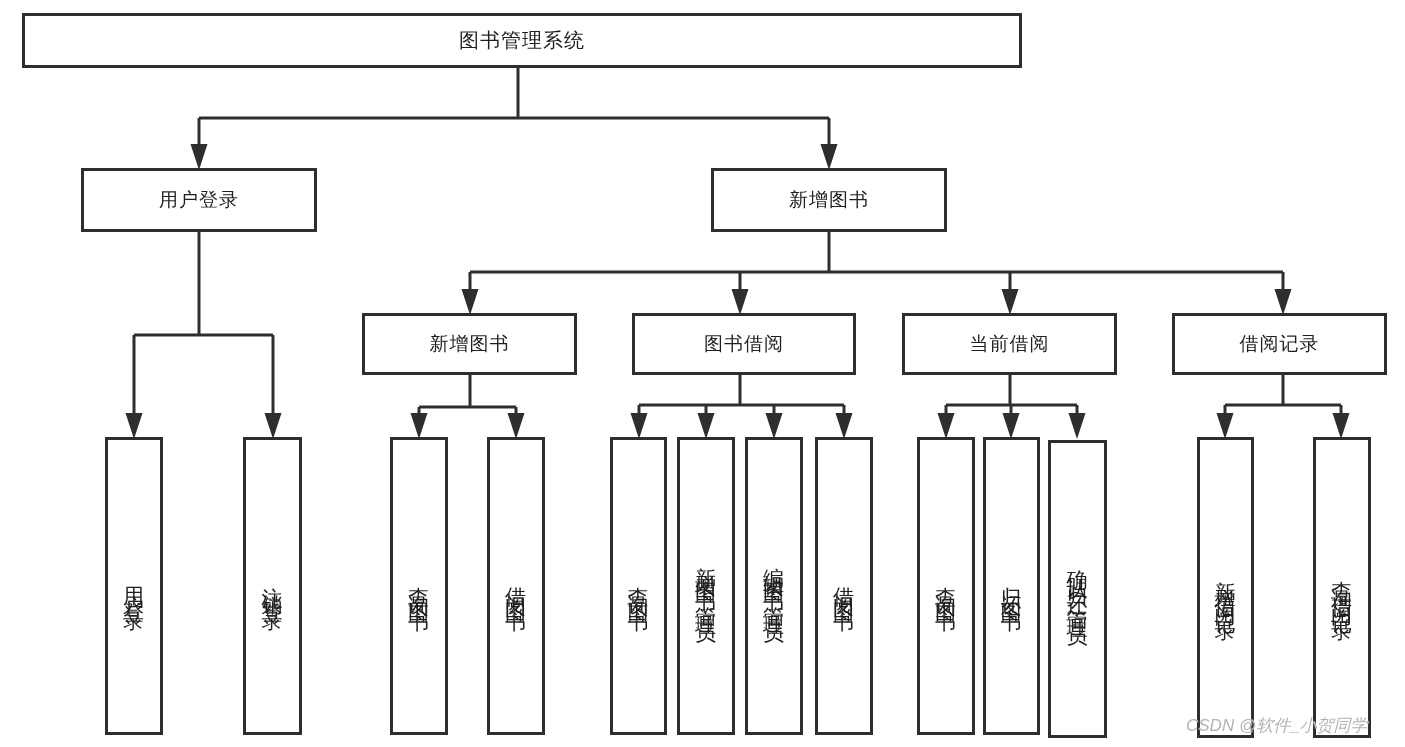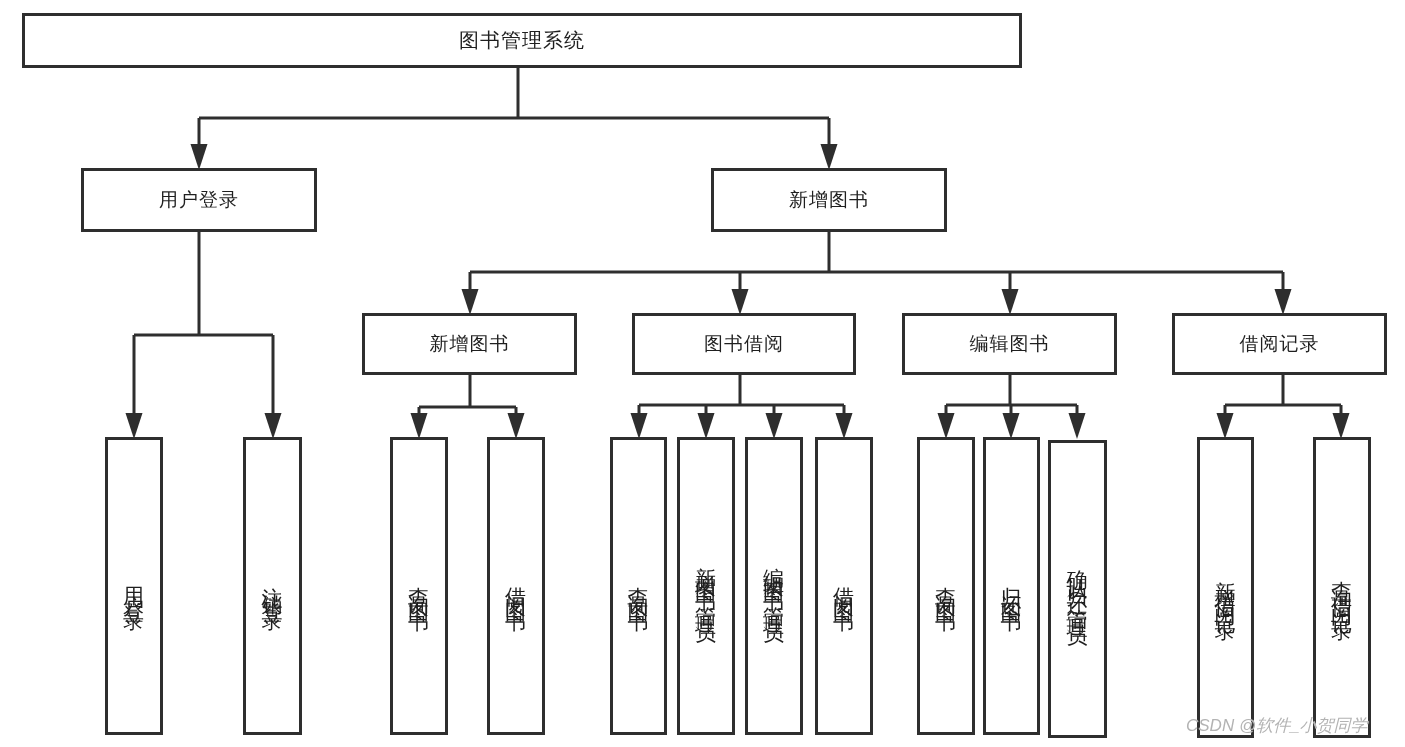--- a/index.html
+++ b/index.html
@@ -81,21 +81,21 @@
     <span>新增图书</span>
   </div>
 
   <div class="node" style="left:362px;top:313px;width:215px;height:62px">
     <span>新增图书</span>
   </div>
   <div class="node" style="left:632px;top:313px;width:224px;height:62px">
     <span>图书借阅</span>
   </div>
   <div class="node" style="left:902px;top:313px;width:215px;height:62px">
-    <span>编辑图书</span>
+    <span>当前借阅</span>
   </div>
   <div class="node" style="left:1172px;top:313px;width:215px;height:62px">
     <span>借阅记录</span>
   </div>
 
   <div class="vnode" style="left:105px;top:437px;width:58px;height:298px">
     <span>用户登录</span>
   </div>
   <div class="vnode" style="left:243px;top:437px;width:59px;height:298px">
     <span>注销登录</span>

